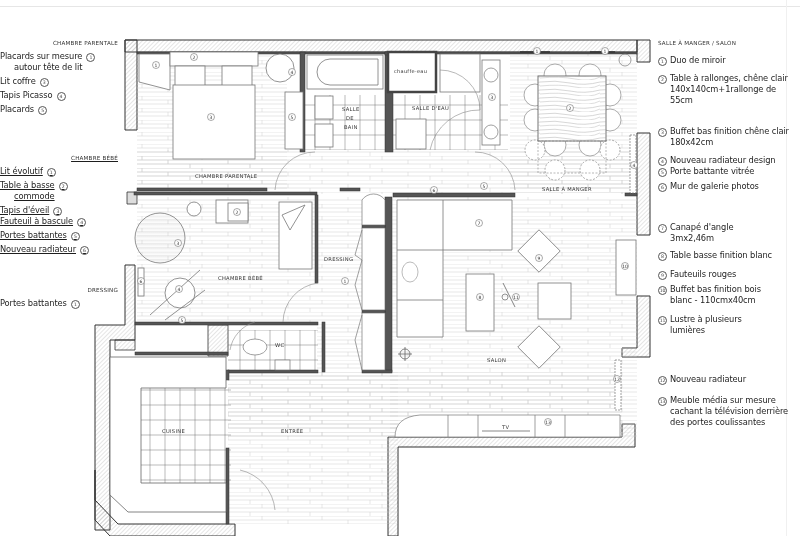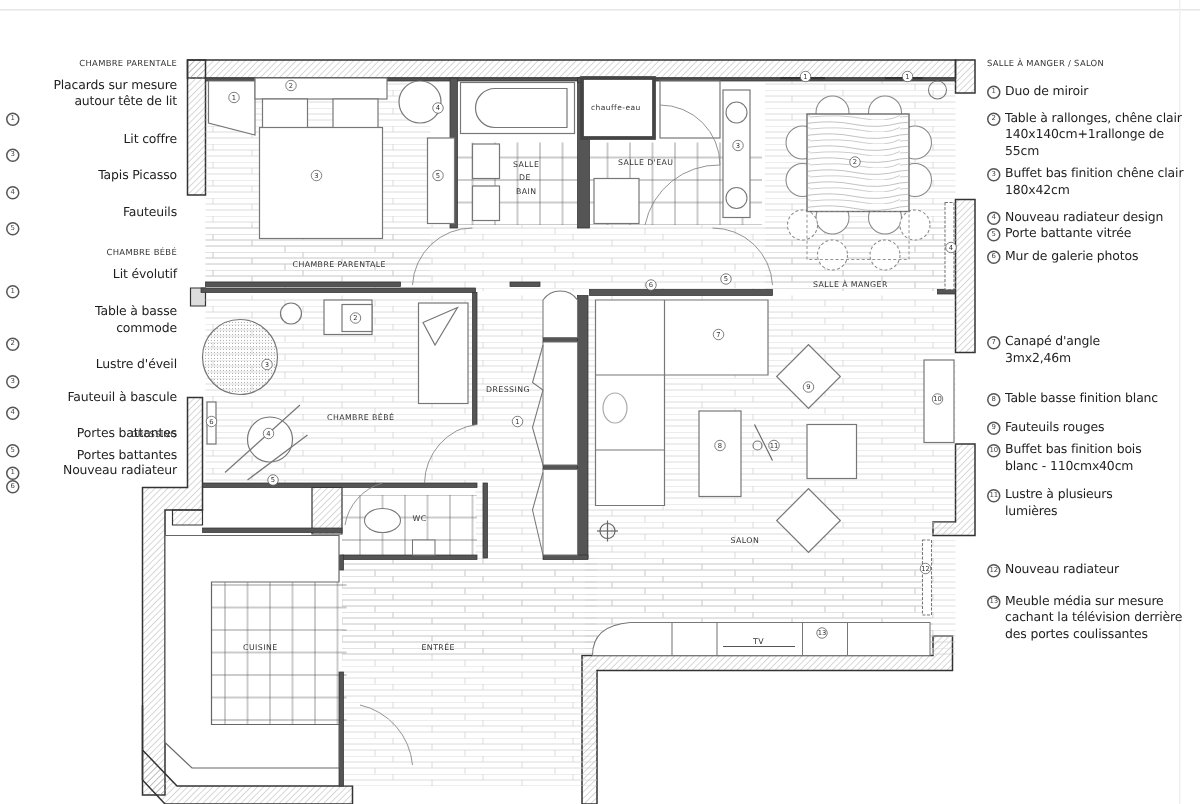--- a/index.html
+++ b/index.html
@@ -3,21 +3,21 @@
 <meta charset="utf-8">
 <style>
   html, body { margin: 0; padding: 0; background: #ffffff; }
   body { width: 800px; height: 536px; position: relative; overflow: hidden; font-family: "DejaVu Sans", sans-serif; color: #222; }
   .topline { position: absolute; left: 0; top: 6px; width: 800px; height: 1px; background: #e6e6e6; }
   .legend { position: absolute; font-size: 8.3px; line-height: 11px; color: #1e1e1e; letter-spacing: -0.1px; }
   .legend .heading { font-size: 5.6px; letter-spacing: 0.2px; color: #333; margin-bottom: 2px; }
   .legend.left { left: 0; width: 118px; text-align: right; }
   .legend.right { left: 658px; width: 142px; text-align: left; }
   .legend .item { display: flex; margin-bottom: 3px; }
-  .legend.left .item { justify-content: flex-start; flex-direction: column; }
+  .legend.left .item { justify-content: flex-start; }
   .legend .txt { white-space: pre-line; }
   .legend .num { display: inline-flex; align-items: center; justify-content: center; width: 7px; height: 7px; border: 0.7px solid #555; border-radius: 50%; font-size: 4.6px; color: #444; flex: 0 0 7px; margin-top: 1.5px; }
   .legend.left .num { margin-left: 4px; }
   .legend.right .num { margin-right: 3px; }
   .plan { position: absolute; left: 0; top: 0; }
   .plan text { font-family: "DejaVu Sans", sans-serif; fill: #333; }
   .rightline { position: absolute; left: 786px; top: 0; width: 1px; height: 536px; background: #f0f0f0; }
 </style>
 </head>
 <body>
@@ -34,38 +34,38 @@
     </div>
   <div class="item">
       <span class="txt">Lit coffre</span>
       <span class="num">3</span>
     </div>
   <div class="item">
       <span class="txt">Tapis Picasso</span>
       <span class="num">4</span>
     </div>
   <div class="item">
-      <span class="txt">Fauteuils</span>
+      <span class="txt">Placards</span>
       <span class="num">5</span>
     </div>
 </div>
 
-<div class="legend left" style="top:164px;">
+<div class="legend left" style="top:153px;text-decoration:underline;">
   <div class="heading">CHAMBRE BÉBÉ</div>
   <div class="item">
       <span class="txt">Lit évolutif</span>
       <span class="num">1</span>
     </div>
   <div class="item">
       <span class="txt">Table à basse
 commode</span>
       <span class="num">2</span>
     </div>
   <div class="item">
-      <span class="txt">Lustre d'éveil</span>
+      <span class="txt">Tapis d'éveil</span>
       <span class="num">3</span>
     </div>
   <div class="item" style="margin-top:-3px">
       <span class="txt">Fauteuil à bascule</span>
       <span class="num">4</span>
     </div>
   <div class="item">
       <span class="txt">Portes battantes</span>
       <span class="num">5</span>
     </div>
@@ -82,21 +82,21 @@
       <span class="num">1</span>
     </div>
 </div>
 
 <div class="legend right" style="top:38px;">
   <div class="heading" style="margin-bottom:6px">SALLE À MANGER / SALON</div>
   <div class="item" style="margin-bottom:7px">
       <span class="num">1</span>
       <span class="txt">Duo de miroir</span>
     </div>
-  <div class="item" style="margin-bottom:4px">
+  <div class="item" style="margin-bottom:20px">
       <span class="num">2</span>
       <span class="txt">Table à rallonges, chêne clair
 140x140cm+1rallonge de 55cm</span>
     </div>
   <div class="item" style="margin-bottom:7px">
       <span class="num">3</span>
       <span class="txt">Buffet bas finition chêne clair
 180x42cm</span>
     </div>
   <div class="item" style="margin-bottom:0">
@@ -107,21 +107,21 @@
       <span class="num">5</span>
       <span class="txt">Porte battante vitrée</span>
     </div>
   <div class="item">
       <span class="num">6</span>
       <span class="txt">Mur de galerie photos</span>
     </div>
 </div>
 
 <div class="legend right" style="top:222px;">
-  <div class="item" style="margin-bottom:16px">
+  <div class="item" style="margin-bottom:6px">
       <span class="num">7</span>
       <span class="txt">Canapé d'angle
 3mx2,46m</span>
     </div>
   <div class="item" style="margin-bottom:8px">
       <span class="num">8</span>
       <span class="txt">Table basse finition blanc</span>
     </div>
   <div class="item" style="margin-bottom:4px">
       <span class="num">9</span>

